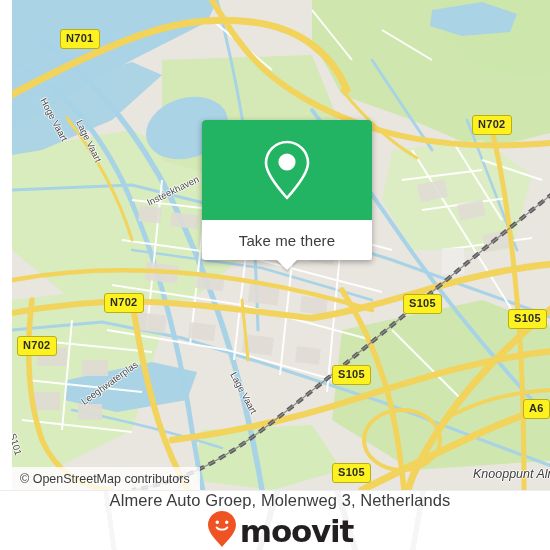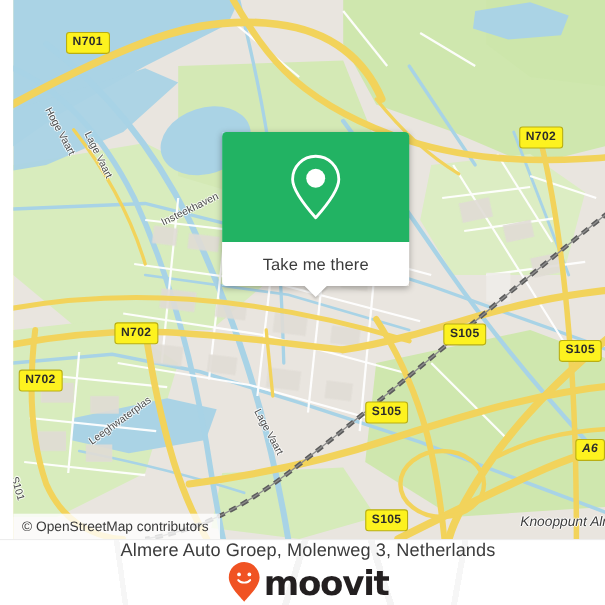--- a/index.html
+++ b/index.html
@@ -323,21 +323,21 @@
     </svg>
 
     <div class="shield" style="left:48px;  top:29px;">N701</div>
     <div class="shield" style="left:460px; top:115px;">N702</div>
     <div class="shield" style="left:92px;  top:293px;">N702</div>
     <div class="shield" style="left:5px;   top:336px;">N702</div>
     <div class="shield" style="left:391px; top:294px;">S105</div>
     <div class="shield" style="left:496px; top:309px;">S105</div>
     <div class="shield" style="left:320px; top:365px;">S105</div>
     <div class="shield" style="left:320px; top:463px;">S105</div>
-    <div class="shield" style="left:511px; top:399px;font-style:italic;">A6</div>
+    <div class="shield" style="left:511px; top:399px;">A6</div>
 
     <div class="maplabel" style="left:36px;  top:96px;  transform:rotate(62deg);  transform-origin:left top;">Hoge Vaart</div>
     <div class="maplabel" style="left:72px;  top:118px; transform:rotate(64deg);  transform-origin:left top;">Lage Vaart</div>
     <div class="maplabel" style="left:133px; top:198px; transform:rotate(-26deg); transform-origin:left top;">Insteekhaven</div>
     <div class="maplabel" style="left:226px; top:370px; transform:rotate(62deg);  transform-origin:left top;">Lage Vaart</div>
     <div class="maplabel" style="left:67px;  top:398px; transform:rotate(-36deg); transform-origin:left top;">Leeghwaterplas</div>
     <div class="maplabel" style="left:6px;   top:432px; transform:rotate(74deg);  transform-origin:left top;">S101</div>
     <div class="maplabel italic" style="left:461px; top:467px;">Knooppunt Almere</div>
 
     <div id="popup-card">

